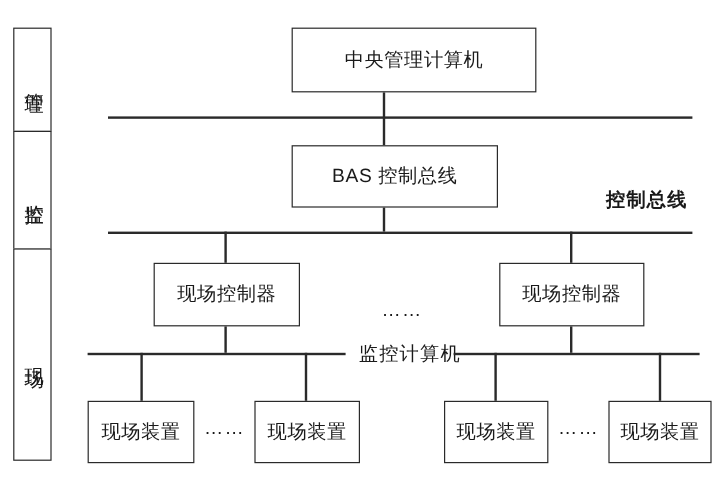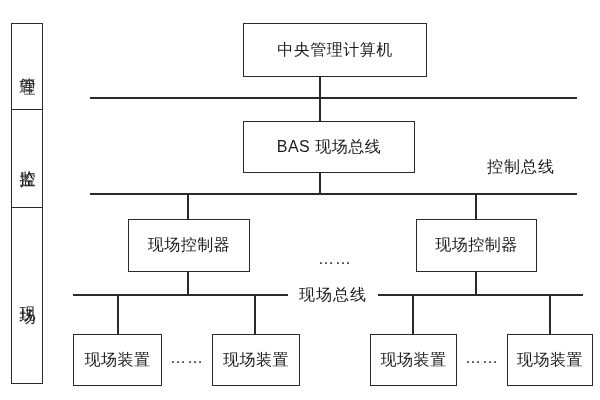--- a/index.html
+++ b/index.html
@@ -72,43 +72,43 @@
   <div class="side-sec" style="top:23px; height:87px;">
     <span class="vtext">管理</span>
   </div>
   <div class="side-sec" style="top:109px; height:99px;">
     <span class="vtext">监控</span>
   </div>
   <div class="side-sec" style="top:207px; height:177px;">
     <span class="vtext">现场</span>
   </div>
 
-  <div class="node" style="left:243px; top:23px; width:184px; height:54px;">
+  <div class="node" style="left:243px; top:23px; width:204px; height:54px;">
     <span>中央管理计算机</span>
   </div>
 
   <div class="hline" style="left:90px; top:97px; width:487px;"></div>
 
   <div class="node" style="left:243px; top:121px; width:172px; height:52px;">
-    <span>BAS 现场总线</span>
+    <span>BAS 控制总线</span>
   </div>
 
   <div class="hline" style="left:90px; top:193px; width:487px;"></div>
-  <div class="buslabel" style="left:487px; top:157px;">控制总线</div>
+  <div class="buslabel" style="left:505px; top:157px;font-weight:bold;">控制总线</div>
 
   <div class="node" style="left:128px; top:219px; width:122px; height:53px;">
     <span>现场控制器</span>
   </div>
   <div class="node" style="left:416px; top:219px; width:121px; height:53px;">
     <span>现场控制器</span>
   </div>
   <div class="dots" style="left:312px; top:250px; width:46px;">……</div>
 
   <div class="hline" style="left:73px; top:294px; width:215px;"></div>
-  <div class="buslabel" style="left:299px; top:285px;">现场总线</div>
+  <div class="buslabel" style="left:299px; top:285px;">监控计算机</div>
   <div class="hline" style="left:378px; top:294px; width:205px;"></div>
 
   <div class="node" style="left:73px; top:334px; width:89px; height:52px;">
     <span>现场装置</span>
   </div>
   <div class="node" style="left:212px; top:334px; width:88px; height:52px;">
     <span>现场装置</span>
   </div>
   <div class="dots" style="left:162px; top:349px; width:50px;">……</div>
 

